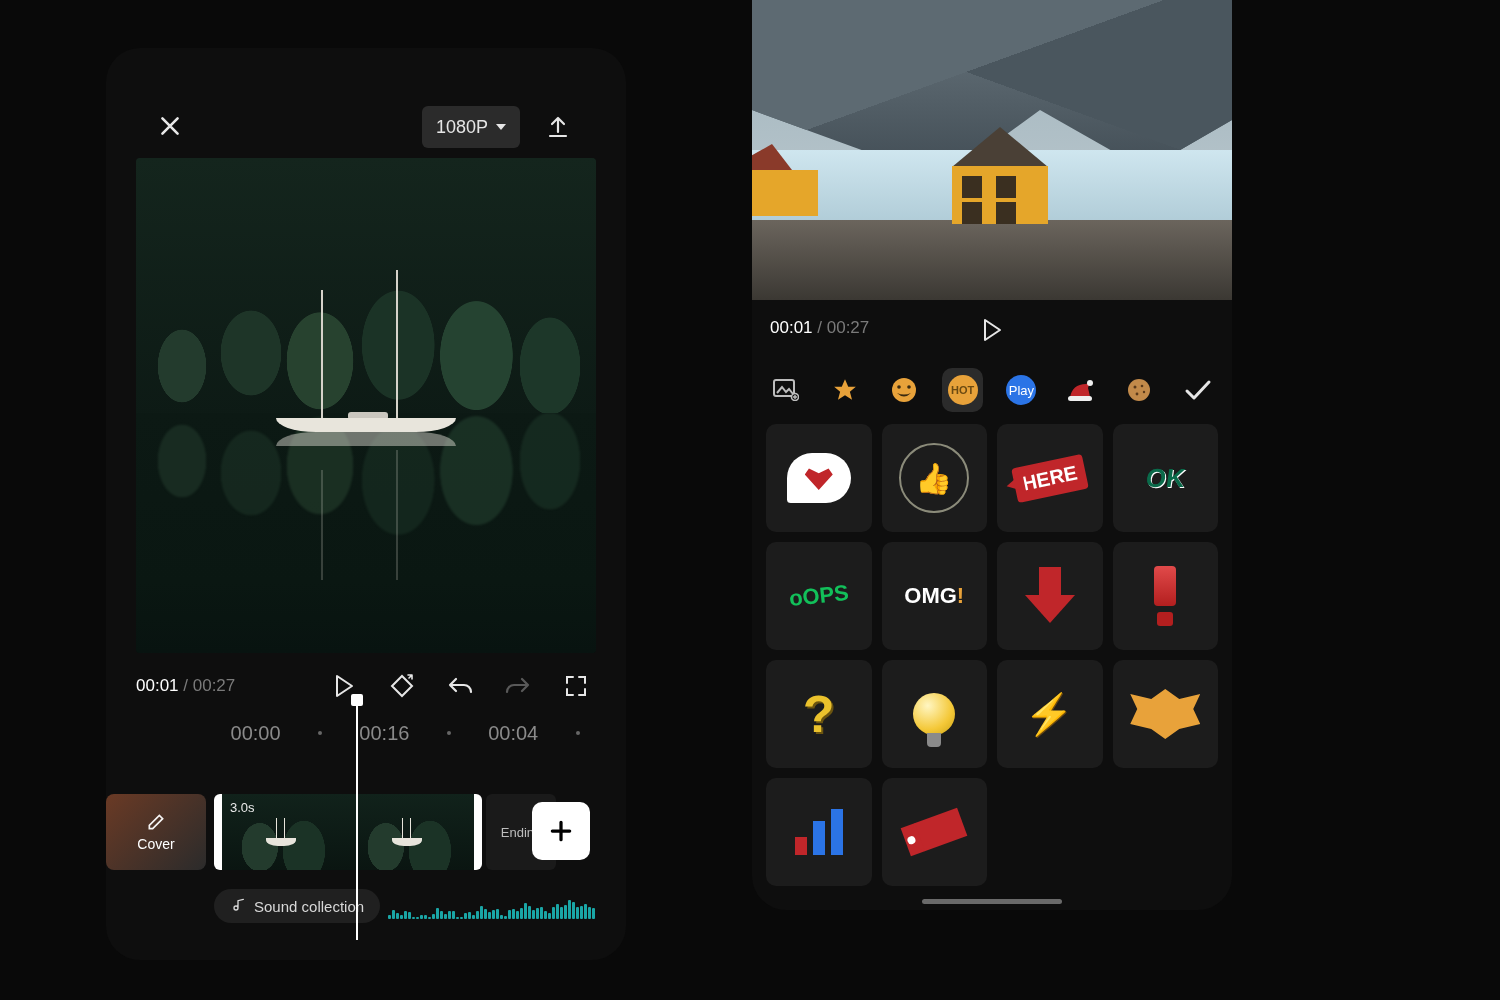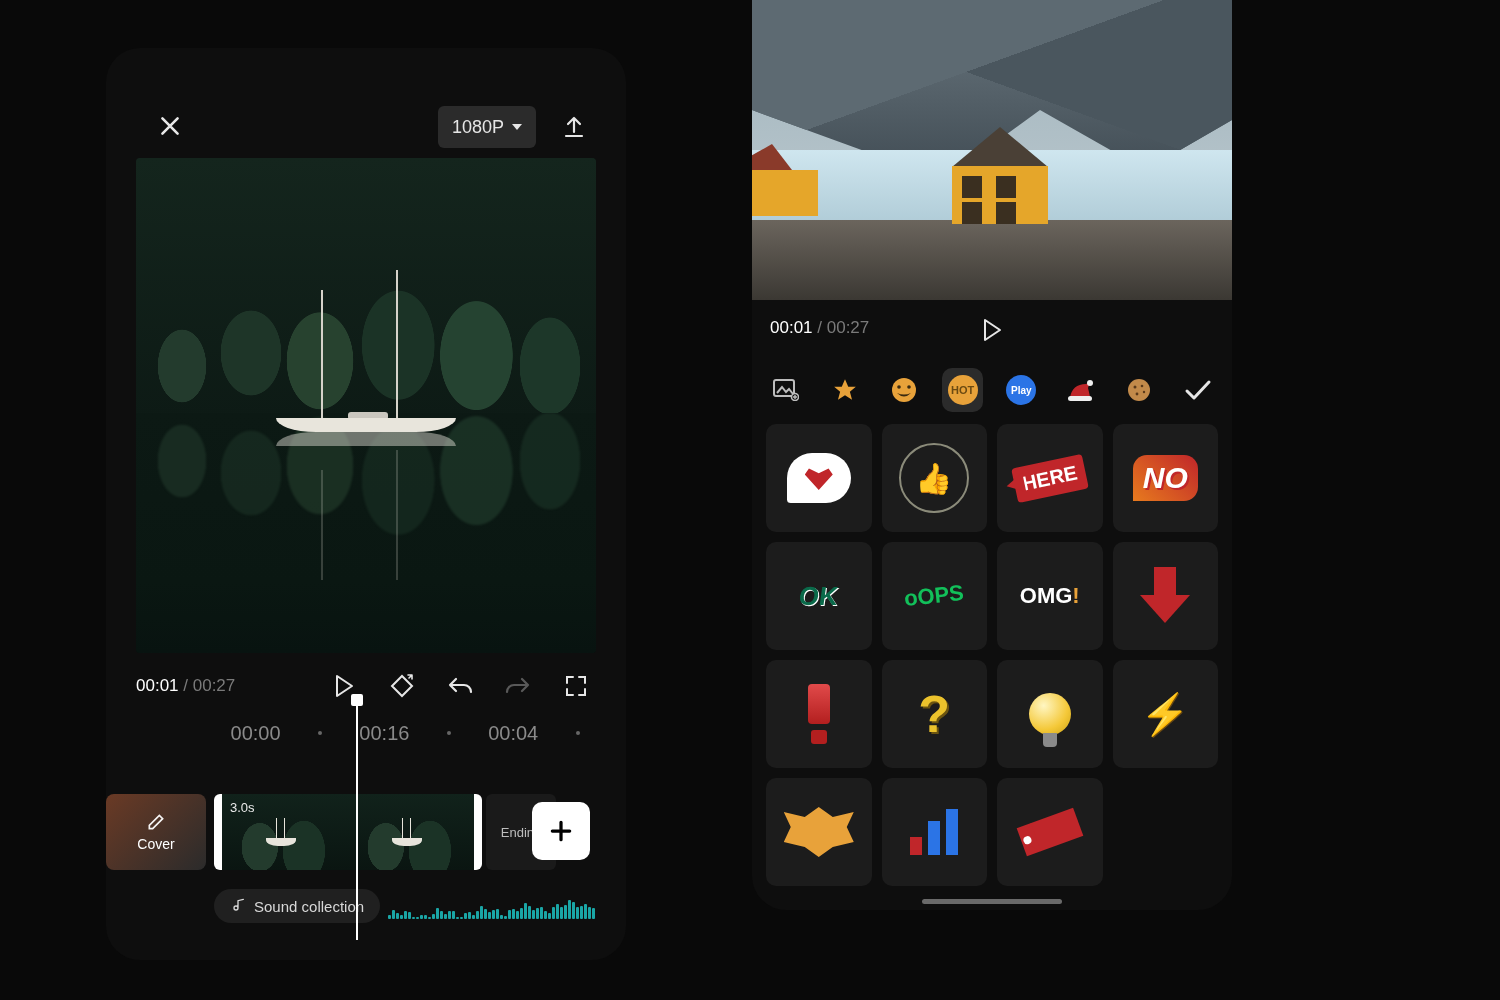--- a/index.html
+++ b/index.html
@@ -4,21 +4,21 @@
 <style>
   * { box-sizing: border-box; margin: 0; padding: 0; }
   html, body { width: 1500px; height: 1000px; background: #090909; font-family: -apple-system, Helvetica, Arial, sans-serif; color: #e6e6e6; overflow: hidden; }
   .stage { position: relative; width: 1500px; height: 1000px; }
 
   
   .phone-left {
     position: absolute; left: 106px; top: 48px; width: 520px; height: 912px;
     background: #0e0e0e; border-radius: 34px; overflow: hidden;
   }
-  .pl-top { position: absolute; left: 0; top: 0; right: 0; height: 110px; }
+  .pl-top { position: absolute; left: 0; top: 0; right: 16px; height: 110px; }
   .pl-close { position: absolute; left: 44px; top: 58px; width: 40px; height: 40px; display: flex; align-items: center; justify-content: center; cursor: pointer; }
   .pl-res { position: absolute; right: 90px; top: 58px; height: 42px; padding: 0 14px; background: #2b2b2b; border-radius: 6px; display: flex; align-items: center; gap: 8px; font-size: 18px; color: #e6e6e6; cursor: pointer; }
   .pl-res .caret { width: 0; height: 0; border-left: 5px solid transparent; border-right: 5px solid transparent; border-top: 6px solid #e6e6e6; }
   .pl-export { position: absolute; right: 34px; top: 58px; width: 36px; height: 42px; display: flex; align-items: center; justify-content: center; cursor: pointer; }
 
   .pl-preview {
     position: absolute; left: 30px; top: 110px; width: 460px; height: 495px;
     background: #060b09; border-radius: 4px; overflow: hidden;
   }
   
@@ -117,21 +117,21 @@
   .house.h-side .roof { border-left:46px solid transparent;border-right:20px solid transparent;border-bottom:26px solid #8a3a2a; margin-left:-26px; }
 
   .pr-time { position:absolute; left:18px; top:318px; font-size:17px; }
   .pr-time .cur{color:#fff;} .pr-time .sep,.pr-time .tot{color:#7a7a7a;}
   .pr-play { position:absolute; left:50%; top:310px; transform:translateX(-50%); width:40px; height:40px; display:flex; align-items:center; justify-content:center; cursor:pointer; }
 
   .cat-row { position:absolute; left:0; right:0; top:362px; height:56px; display:flex; align-items:center; padding:0 14px; gap:18px; }
   .cat { width:44px; height:44px; border-radius:10px; display:flex; align-items:center; justify-content:center; cursor:pointer; font-size:22px; }
   .cat.selected { background:#2b2b2b; }
   .cat .hot { width:30px;height:30px;border-radius:50%;background:#e8a23a;color:#6b4a12;font-size:11px;font-weight:700;display:flex;align-items:center;justify-content:center; }
-  .cat .play { width:30px;height:30px;border-radius:50%;background:#2b74e6;color:#fff;font-size:10px;font-weight:700;display:flex;align-items:center;justify-content:center; }
+  .cat .play { width:30px;height:30px;border-radius:50%;background:#2b74e6;color:#fff;font-size:13px;font-weight:400;display:flex;align-items:center;justify-content:center; }
   .confirm { margin-left:auto; width:44px; height:44px; display:flex; align-items:center; justify-content:center; cursor:pointer; }
 
   .grid { position:absolute; left:14px; right:14px; top:424px; bottom:14px; display:grid; grid-template-columns:repeat(4,1fr); grid-auto-rows:108px; gap:10px; overflow:hidden; }
   .tile { background:#1c1c1c; border-radius:10px; display:flex; align-items:center; justify-content:center; cursor:pointer; overflow:hidden; }
 
   
   .st-heart { width:64px;height:50px;background:#fff;border-radius:26px 26px 26px 4px;position:relative;display:flex;align-items:center;justify-content:center; }
   .st-heart::after{content:"";width:28px;height:24px;background:#c0262a; clip-path: polygon(50% 100%,0 35%,15% 10%,50% 30%,85% 10%,100% 35%);}
   .st-thumbs{ width:70px;height:70px;border:2px solid #8b8b7a;border-radius:50%;display:flex;align-items:center;justify-content:center;color:#8b8b7a;font-size:30px;}
   .st-here{ transform:rotate(-12deg); font-weight:900; font-size:20px; color:#fff; background:#c0262a; padding:6px 8px; border-radius:4px; position:relative;}
@@ -435,23 +435,20 @@
       <div class="tile">
           <div class="st-heart"></div>
         </div>
       <div class="tile">
           <div class="st-thumbs">👍</div>
         </div>
       <div class="tile">
           <div class="st-here">HERE</div>
         </div>
       <div class="tile">
-          <div class="st-no">NO</div>
-        </div>
-      <div class="tile">
           <div class="st-ok">OK</div>
         </div>
       <div class="tile">
           <div class="st-oops">oOPS</div>
         </div>
       <div class="tile">
           <div class="st-omg"><span>OMG</span><b>!</b></div>
         </div>
       <div class="tile">
           <div class="st-arrow"></div>

